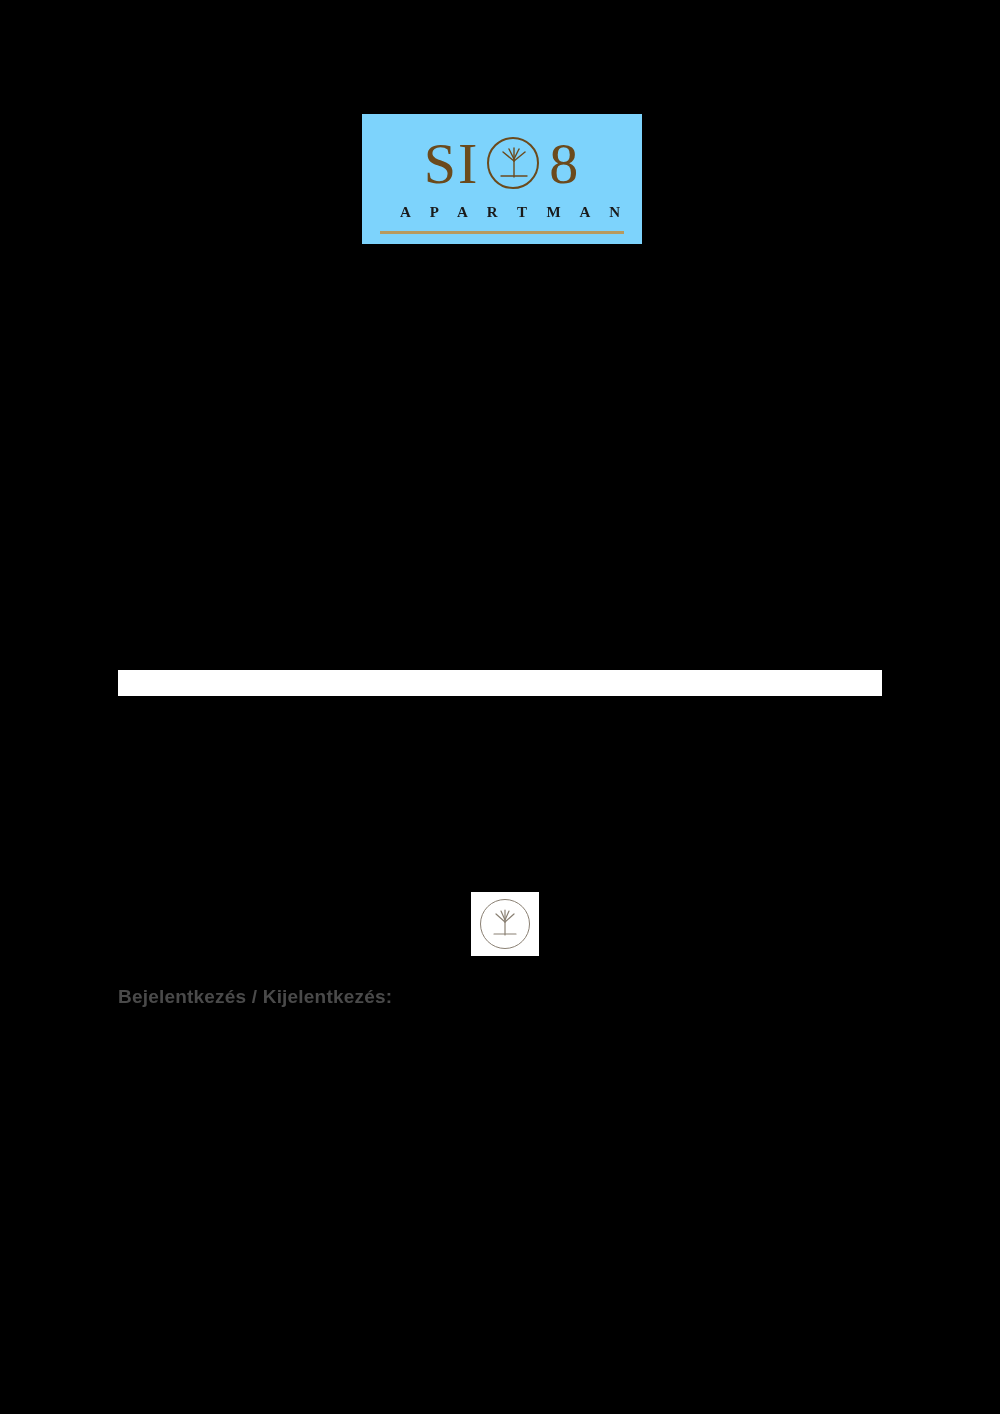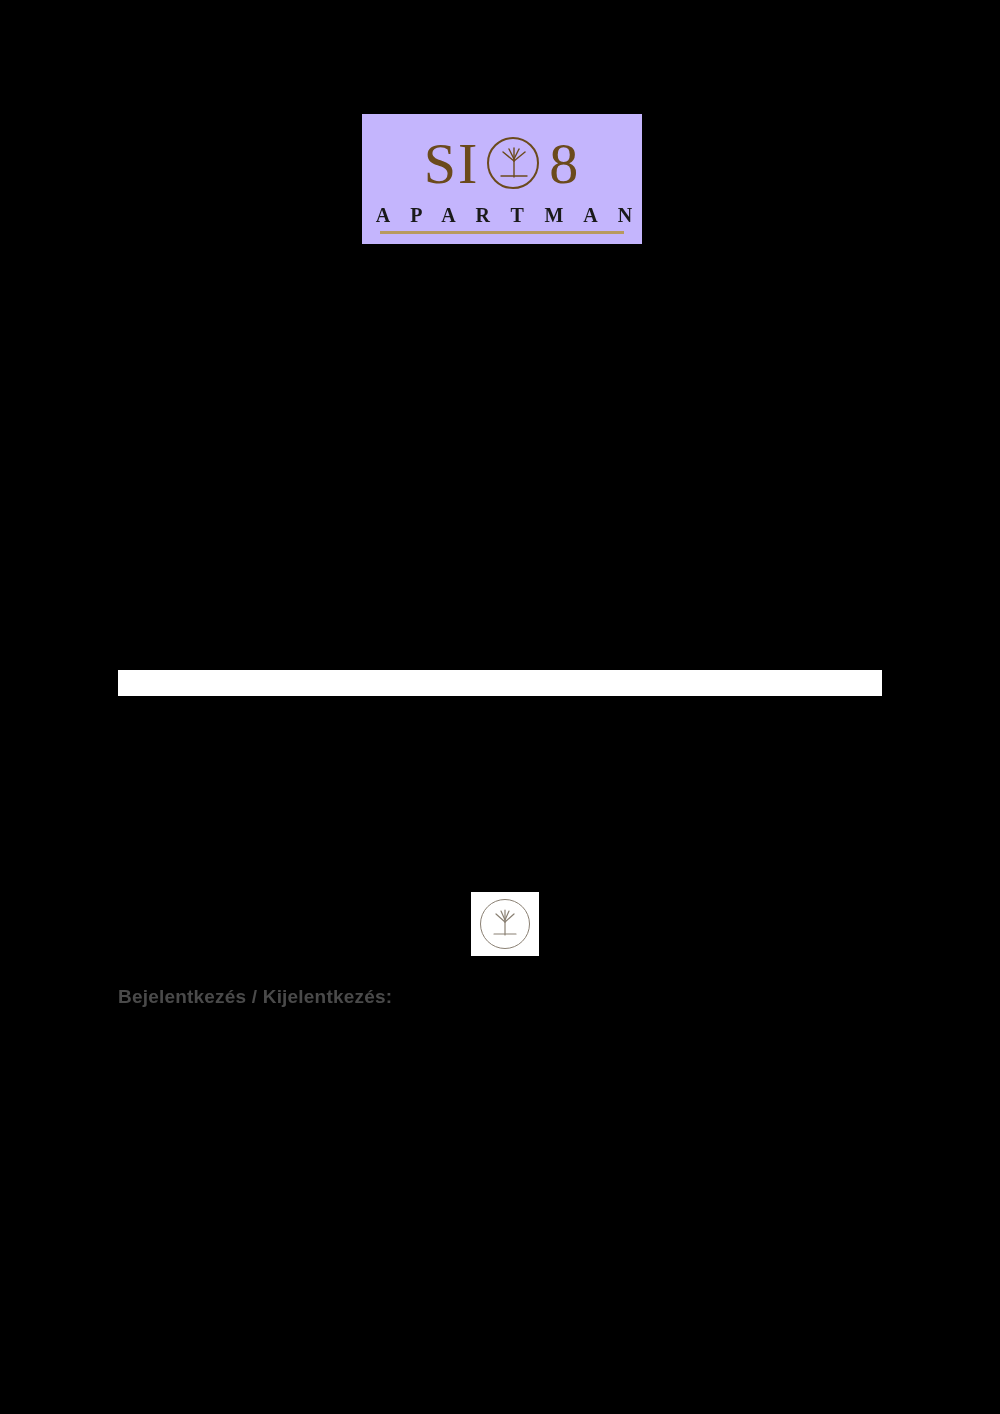--- a/index.html
+++ b/index.html
@@ -15,21 +15,21 @@
     font-family: "Liberation Sans", sans-serif;
   }
 
   
   .logo-card {
     position: absolute;
     left: 362px;
     top: 114px;
     width: 280px;
     height: 130px;
-    background: #c4b5fd;
+    background: #7dd3fc;
     box-sizing: border-box;
   }
   .logo-wordmark {
     position: absolute;
     left: 0;
     top: 14px;
     width: 280px;
     height: 72px;
     display: flex;
     align-items: center;
@@ -56,26 +56,26 @@
     top: 2px;
     width: 52px;
     height: 52px;
     border: 2px solid #6b4a1c;
     border-radius: 50%;
     box-sizing: border-box;
   }
   .logo-mark svg { position: absolute; left: 0; top: 0; }
   .logo-sub {
     position: absolute;
-    left: 6px;
+    left: 12px;
     top: 90px;
     width: 280px;
     text-align: center;
     font-family: "Liberation Serif", serif;
-    font-size: 20px;
+    font-size: 15px;
     letter-spacing: 8px;
     color: #1a1a1a;
     font-weight: 700;
   }
   .logo-rule {
     position: absolute;
     left: 18px;
     top: 117px;
     width: 244px;
     height: 3px;

